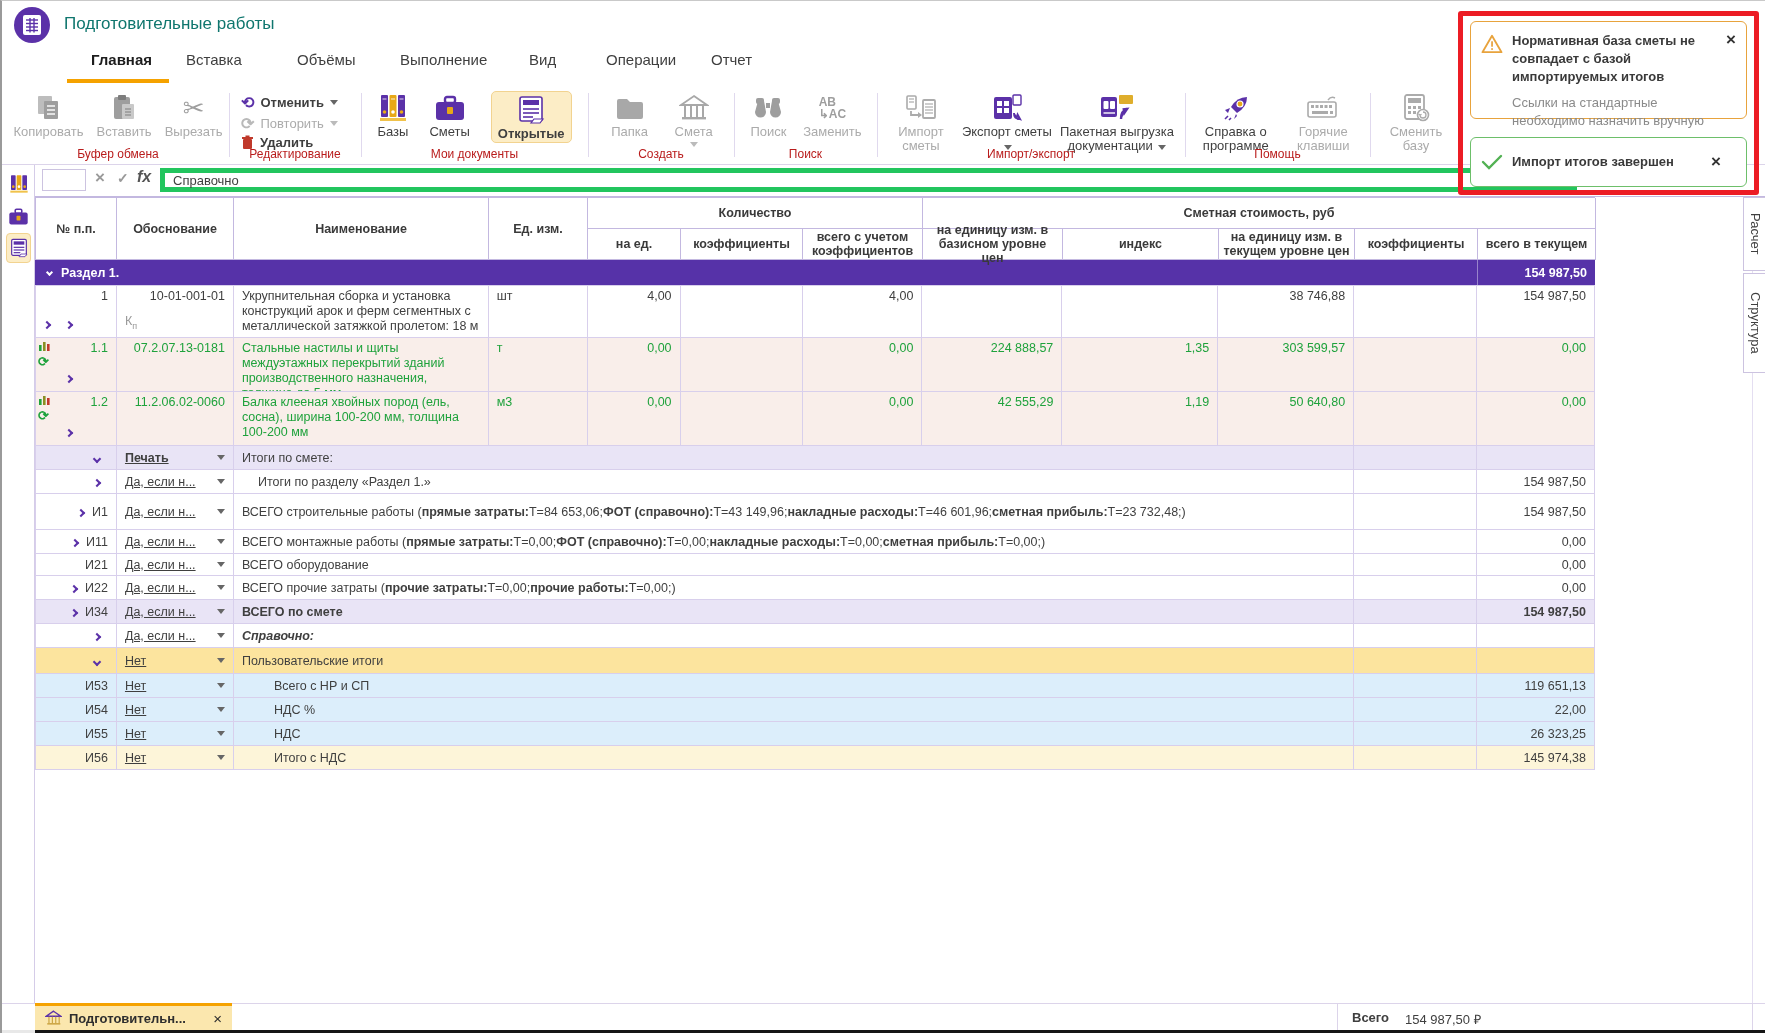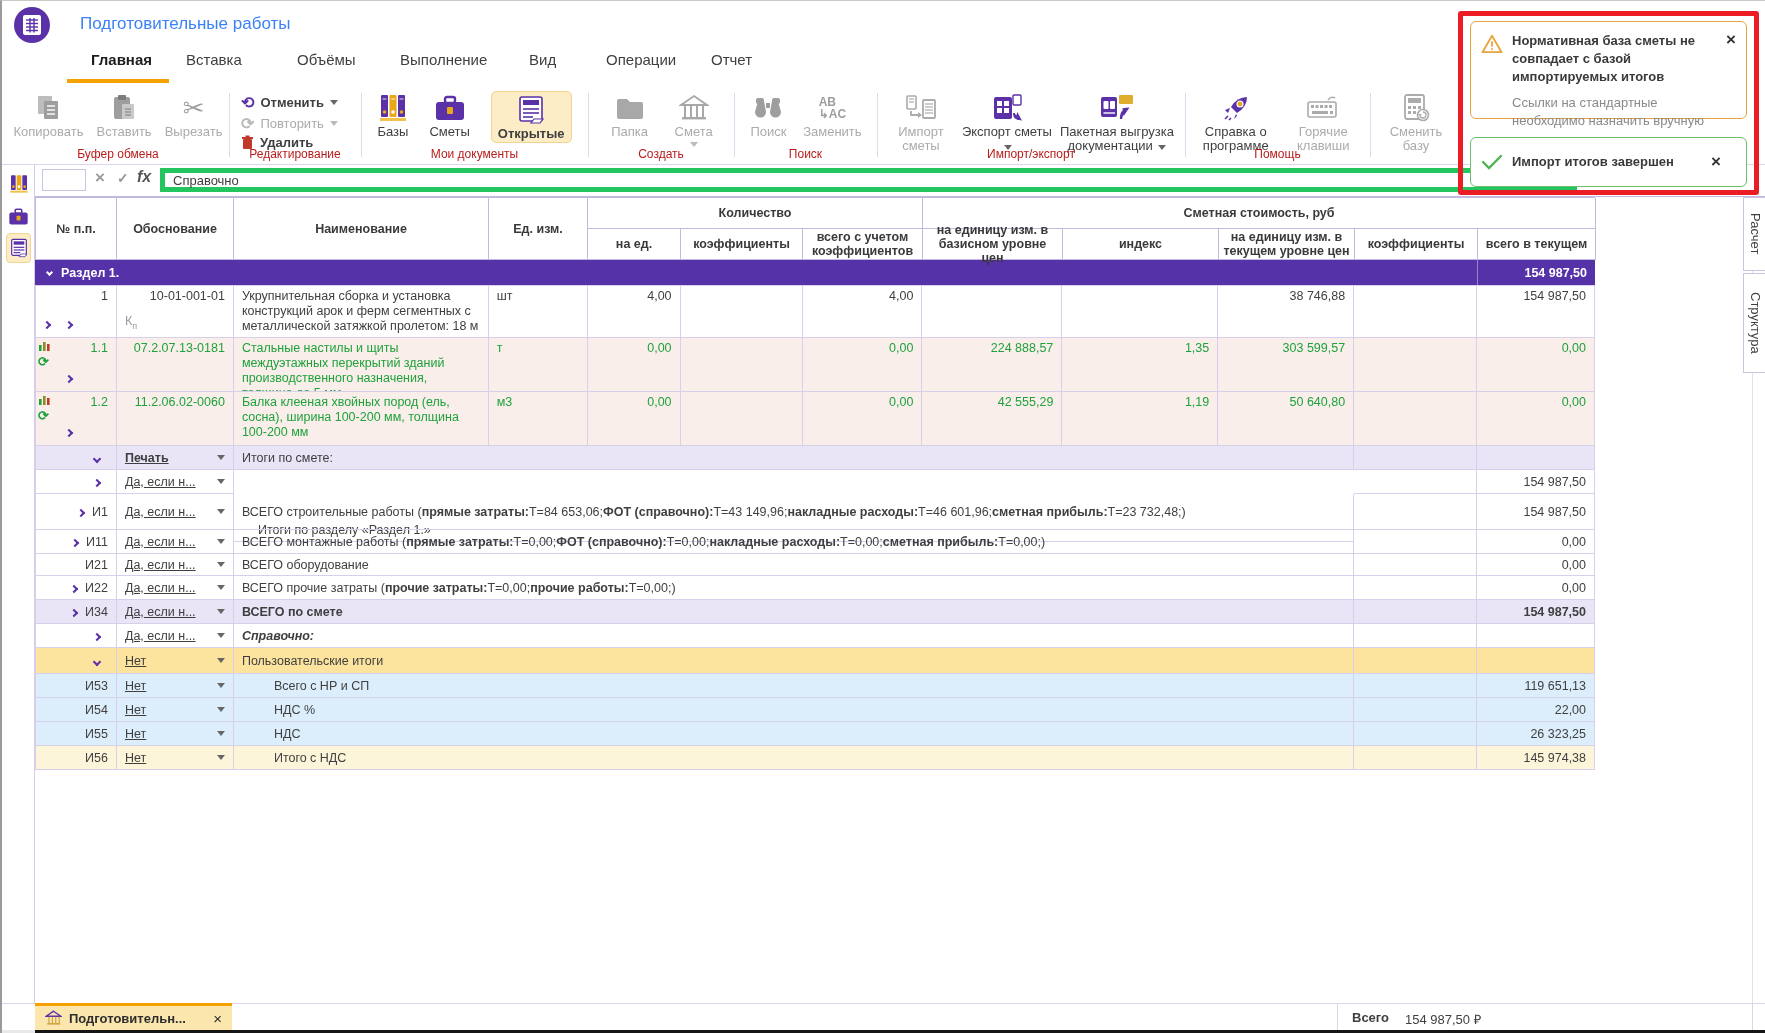--- a/index.html
+++ b/index.html
@@ -11,21 +11,21 @@
   }
   :root{
     --purple:#5B31A8; --section:#5632A8; --grid:#D8CFEC; --gridD:#C3B8E0;
     --green:#1FA23C; --pink:#F9EEEA; --lav:#E9E4F6; --yel:#FCE49E;
     --blue:#DCEEFB; --cream:#FDF5D9; --dis:#ABABAB; --txt:#3F3F3F;
     --orange:#F5A200; --gray-ic:#9E9E9E;
   }
   
   .topbar{position:absolute;left:0;top:0;width:1765px;height:86px;background:#fff;}
   .logo{position:absolute;left:12px;top:6px;width:36px;height:36px;border-radius:50%;background:var(--purple);display:flex;align-items:center;justify-content:center;}
-  .app-title{position:absolute;left:78px;top:13px;font-size:17px;color:#3b82f6;}
+  .app-title{position:absolute;left:62px;top:13px;font-size:17px;color:#0f766e;}
   .mtab{position:absolute;top:50px;font-size:15px;color:#3F3F3F;cursor:default;}
   .mtab.active{font-weight:700;color:#1d1d1d;}
   .mtab-underline{position:absolute;left:65px;top:78px;width:102px;height:4px;background:var(--orange);}
   
   .ribbon{position:absolute;left:0;top:86px;width:1765px;height:78px;background:#fff;border-bottom:1px solid #DCD4EA;}
   .rgroup{position:absolute;top:4px;height:56px;display:flex;justify-content:space-around;align-items:flex-start;}
   .rdiv{position:absolute;top:6px;height:64px;width:1px;background:#E0D9EE;}
   .glabel{position:absolute;top:60px;font-size:12px;color:#b91c1c;text-align:center;}
   .rbtn{display:flex;flex-direction:column;align-items:center;font-size:13px;color:var(--txt);line-height:14px;text-align:center;cursor:default;}
   .rbtn .rico{height:34px;display:flex;align-items:center;justify-content:center;}
@@ -570,21 +570,21 @@
       <span class="chev-slot"><span class="chev"></span></span>
       <span class="sid"></span>
           </div>
         </div>
     <div class="c w2">
           <div class="sel">
       <span class="sel-label">Да, если н...</span>
             <span class="caret"></span>
           </div>
         </div>
-    <div class="c sum-text" style="width: 1121px; padding-left: 24px; margin-top: 48px;">
+    <div class="c sum-text" style="width: 1121px; padding-left: 24px;">
           <span>Итоги по разделу «Раздел 1.»</span>
         </div>
     <div class="c w11"></div>
     <div class="c w12 sum-val">154 987,50</div>
   </div>
 
   <div class="row bg-white" style="height: 36px;">
     <div class="c w1" style="padding:0 4px">
           <div class="sum-id">
       <span class="chev-slot"><span class="chev"></span></span>

